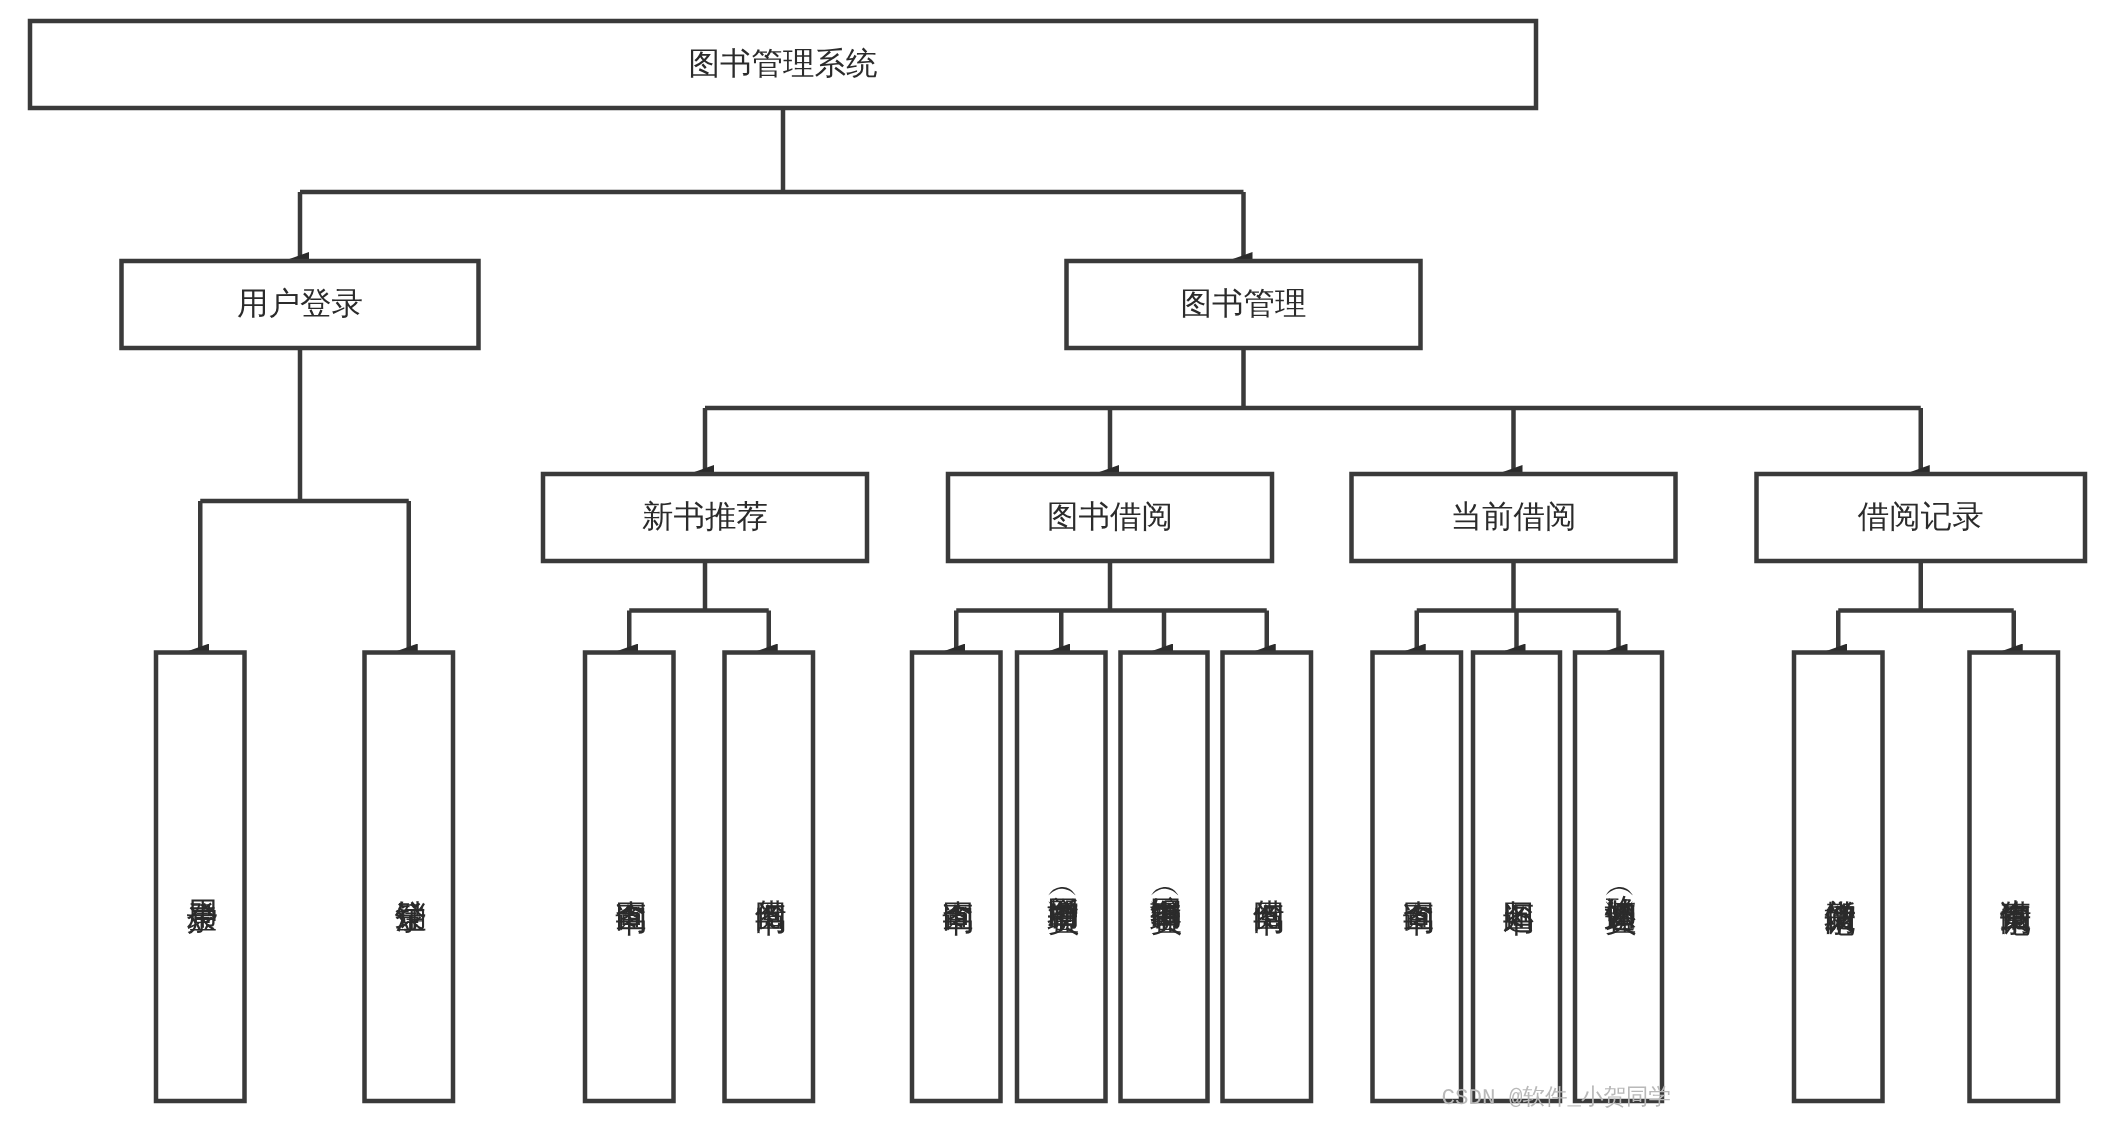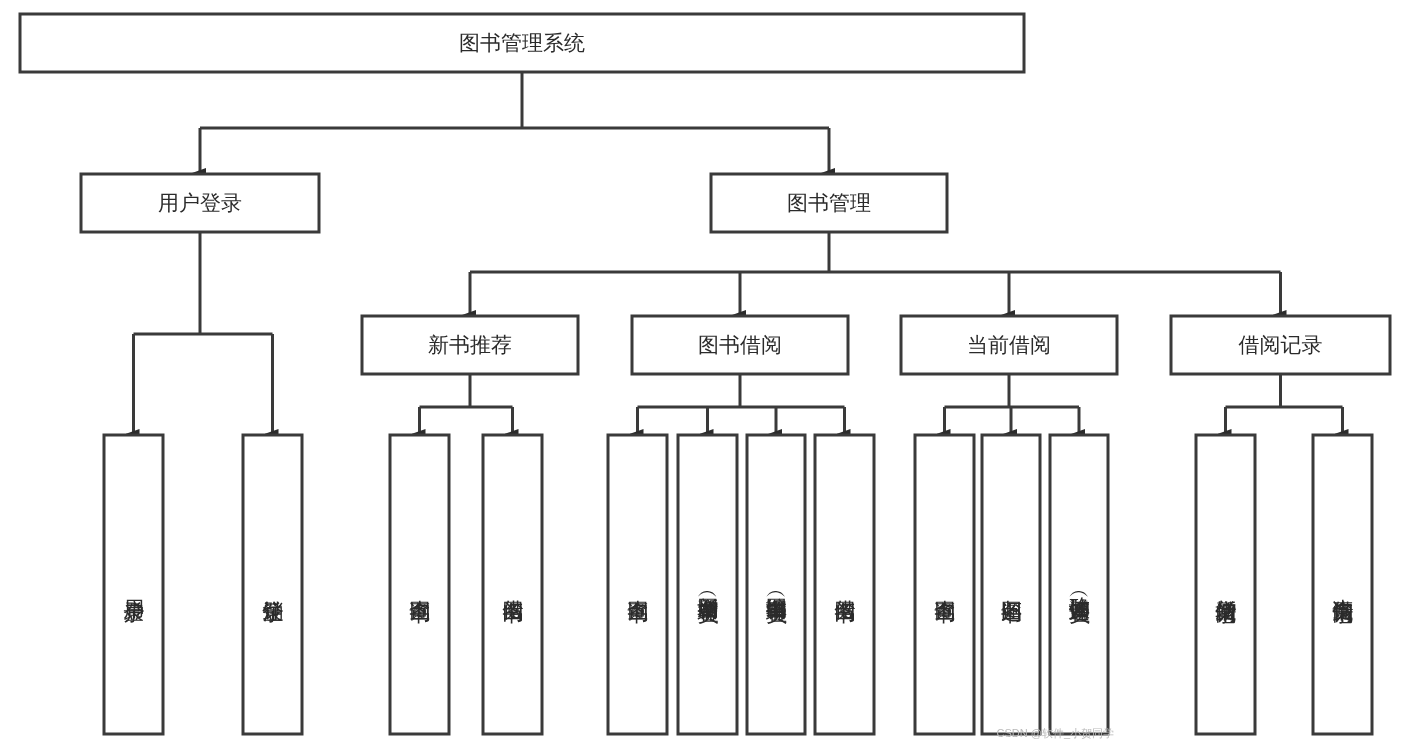--- a/index.html
+++ b/index.html
@@ -59,22 +59,22 @@
     line-height: 1.18;
     color: #2b2b2b;
     letter-spacing: 1px;
     white-space: nowrap;
     text-align: center;
   }
   .watermark {
     position: absolute;
     right: 8px;
     bottom: 6px;
-    font-family: Liberation Sans, sans-serif;
-    font-size: 11px;
+    font-family: Liberation Mono, monospace;
+    font-size: 15px;
     color: #b9b9b9;
     white-space: nowrap;
     pointer-events: none;
   }
 </style>
 </head>
 <body>
 
 <div id="diagram-root">
   <svg class="diagram" viewBox="0 0 1405 747">

